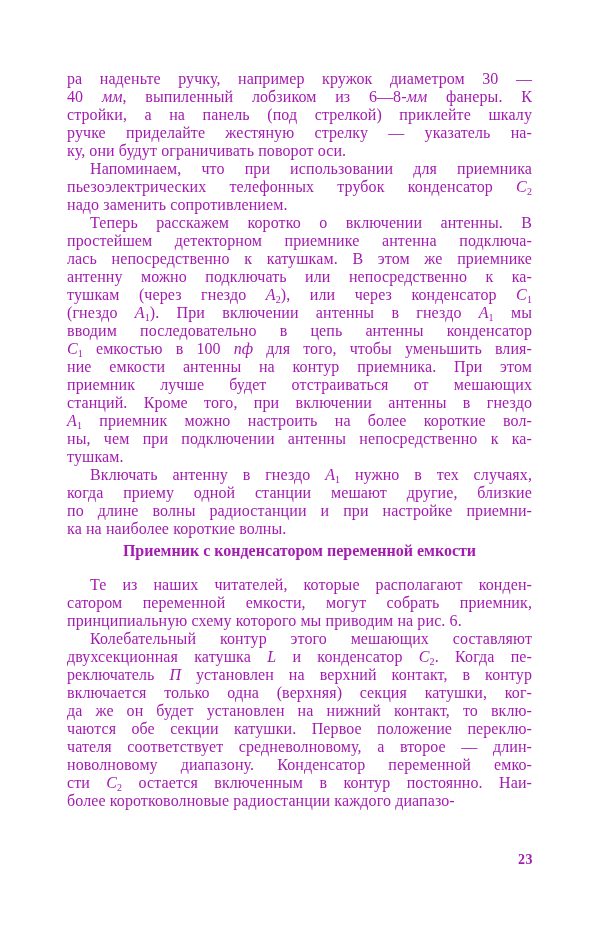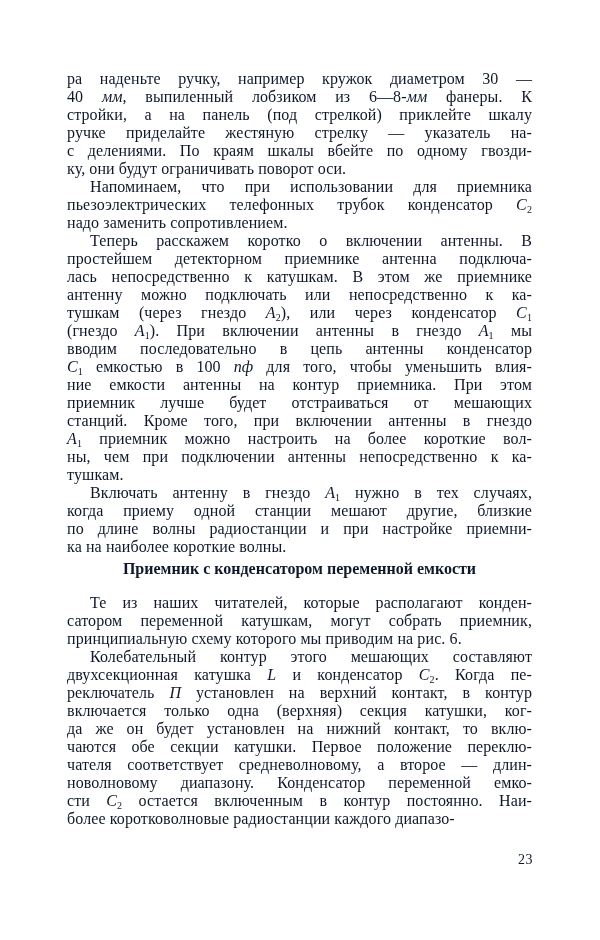--- a/index.html
+++ b/index.html
@@ -6,21 +6,21 @@
     margin: 0;
     padding: 0;
     background: #ffffff;
   }
   .page {
     position: relative;
     width: 600px;
     height: 940px;
     background: #ffffff;
     font-family: "Liberation Serif", "DejaVu Serif", serif;
-    color: #0f172a;
+    color: #a21caf;
     overflow: hidden;
   }
   .text-col {
     position: absolute;
     left: 67px;
     top: 70px;
     width: 465px;
   }
   .para {
     margin: 0;
@@ -53,35 +53,34 @@
     line-height: 0;
     vertical-align: -3px;
     font-style: normal;
   }
   .page-num {
     position: absolute;
     top: 852px;
     right: 67px;
     font-size: 14px;
     line-height: 16px;
-    font-weight: normal;
+    font-weight: bold;
     letter-spacing: 0.5px;
   }
 </style>
 </head>
 <body>
 
 <div class="page">
   <div class="text-col">
       <div class="para">
         <div class="line">ра наденьте ручку, например кружок диаметром 30 —</div>
         <div class="line">40 <i>мм</i>, выпиленный лобзиком из 6—8-<i>мм</i> фанеры. К</div>
         <div class="line">стройки, а на панель (под стрелкой) приклейте шкалу</div>
         <div class="line">ручке приделайте жестяную стрелку — указатель на-</div>
-        <div class="line">с делениями. По краям шкалы вбейте по одному гвозди-</div>
         <div class="line last">ку, они будут ограничивать поворот оси.</div>
       </div>
       <div class="para">
         <div class="line first-indent">Напоминаем, что при использовании для приемника</div>
         <div class="line">пьезоэлектрических телефонных трубок конденсатор <i>С</i><sub>2</sub></div>
         <div class="line last">надо заменить сопротивлением.</div>
       </div>
       <div class="para">
         <div class="line first-indent">Теперь расскажем коротко о включении антенны. В</div>
         <div class="line">простейшем детекторном приемнике антенна подключа-</div>
@@ -100,21 +99,21 @@
       </div>
       <div class="para">
         <div class="line first-indent">Включать антенну в гнездо <i>А</i><sub>1</sub> нужно в тех случаях,</div>
         <div class="line">когда приему одной станции мешают другие, близкие</div>
         <div class="line">по длине волны радиостанции и при настройке приемни-</div>
         <div class="line last">ка на наиболее короткие волны.</div>
       </div>
       <div class="heading">Приемник с конденсатором переменной емкости</div>
       <div class="para">
         <div class="line first-indent">Те из наших читателей, которые располагают конден-</div>
-        <div class="line">сатором переменной катушкам, могут собрать приемник,</div>
+        <div class="line">сатором переменной емкости, могут собрать приемник,</div>
         <div class="line last">принципиальную схему которого мы приводим на рис. 6.</div>
       </div>
       <div class="para">
         <div class="line first-indent">Колебательный контур этого мешающих составляют</div>
         <div class="line">двухсекционная катушка <i>L</i> и конденсатор <i>С</i><sub>2</sub>. Когда пе-</div>
         <div class="line">реключатель <i>П</i> установлен на верхний контакт, в контур</div>
         <div class="line">включается только одна (верхняя) секция катушки, ког-</div>
         <div class="line">да же он будет установлен на нижний контакт, то вклю-</div>
         <div class="line">чаются обе секции катушки. Первое положение переклю-</div>
         <div class="line">чателя соответствует средневолновому, а второе — длин-</div>

